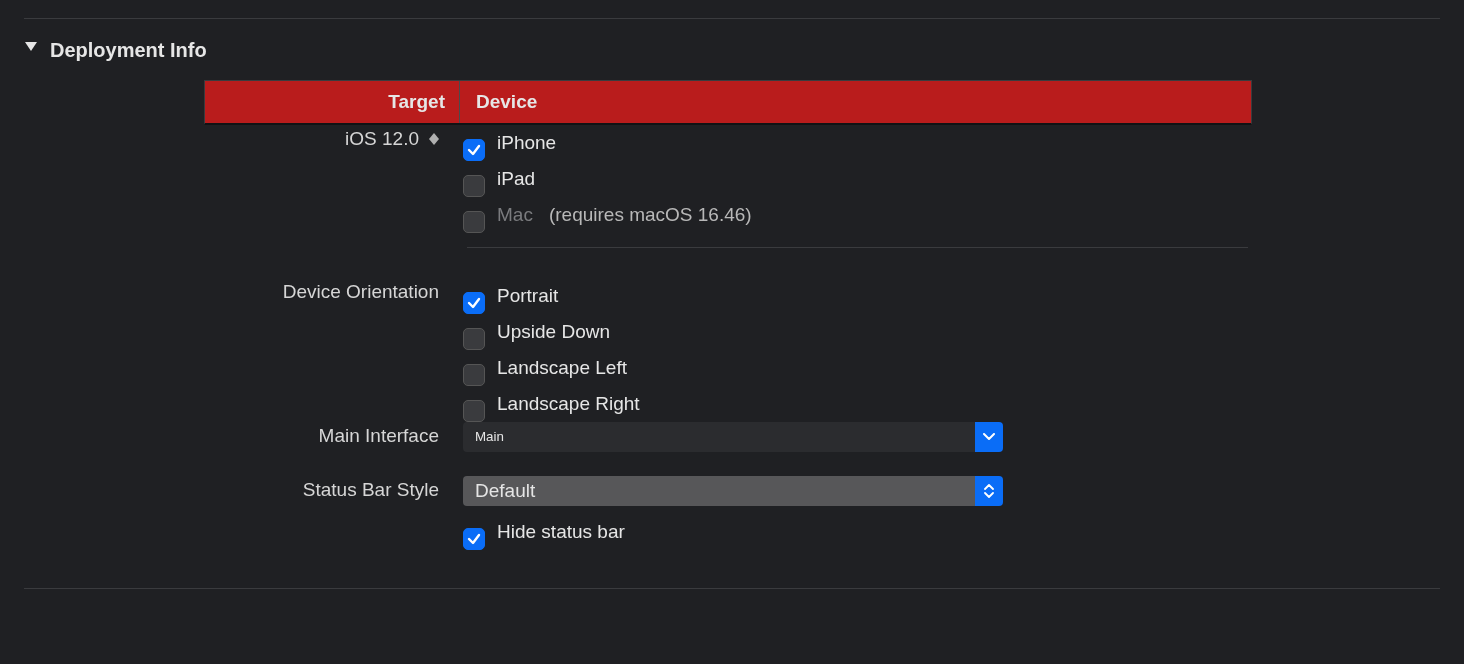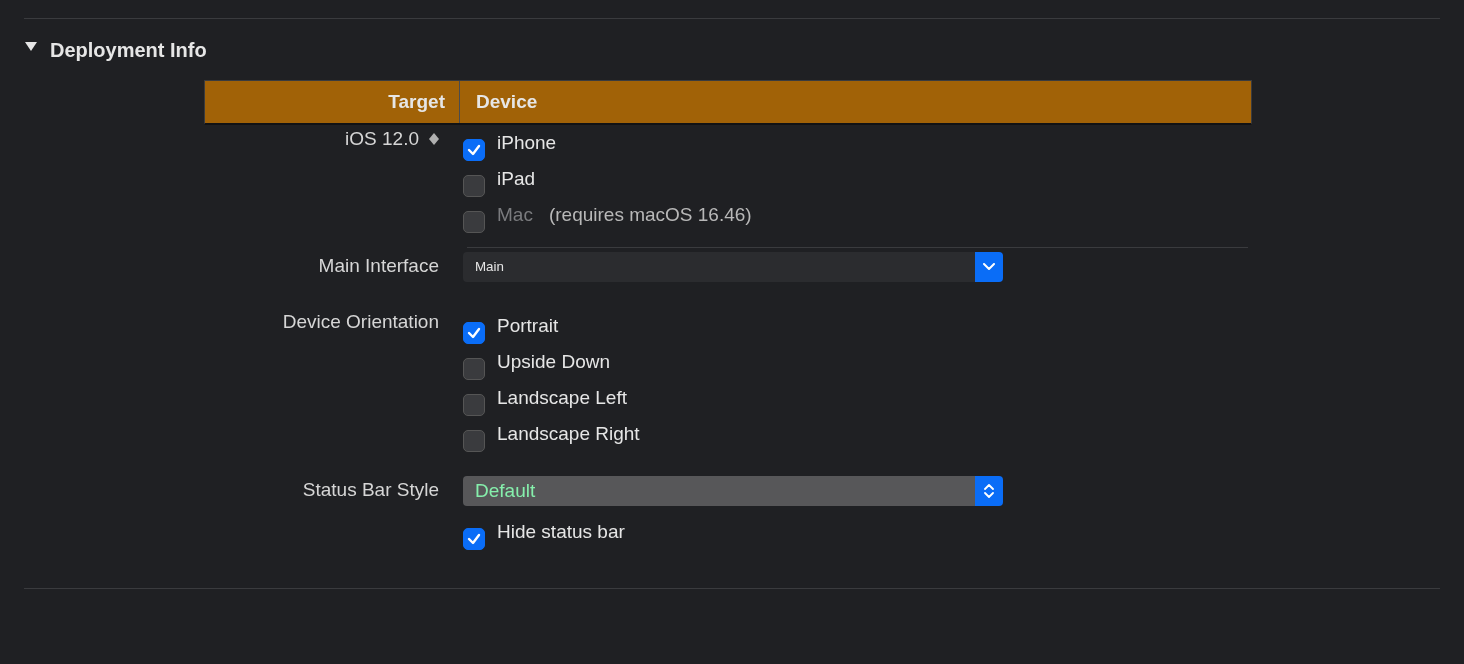--- a/index.html
+++ b/index.html
@@ -29,21 +29,21 @@
     color: #e6e6e6;
     margin-bottom: 18px;
   }
   .disclosure-triangle svg { display:block; }
   .panel {
     margin-left: 180px;
     width: 1048px;
   }
   .table-header {
     display: flex;
-    background: #a16207;
+    background: #b91c1c;
     color: #e6e6e6;
     font-weight: 600;
     border: 1px solid #3a3b3e;
     border-bottom: 2px solid #111214;
   }
   .th-left {
     width: 255px;
     text-align: right;
     padding: 10px 14px 10px 0;
     border-right: 1px solid #4a4b4e;
@@ -130,21 +130,21 @@
     display: flex;
     width: 540px;
     height: 30px;
     align-items: stretch;
     border-radius: 4px;
     overflow: hidden;
   }
   .select-text {
     flex: 1;
     background: #575759;
-    color: #86efac;
+    color: #e5e5e5;
     padding: 4px 12px;
     line-height: 22px;
   }
   .select-btn {
     width: 28px;
     background: #0a6df7;
     display:flex;
     flex-direction:column;
     align-items:center;
     justify-content:center;
@@ -209,70 +209,70 @@
           <span class="checkbox">
             
           </span>
           <span class="disabled-text">Mac</span>
           <span class="note">(requires macOS 16.46)</span>
         </div>
         <div class="divider"></div>
       </div>
     </div>
 
+    <div class="row" style="padding-top:26px;">
+      <div class="label-col">
+        <span>Device Orientation</span>
+      </div>
+      <div class="fields-col">
+        <div class="check-row">
+          <span class="checkbox checked">
+            <svg width="14" height="14" viewBox="0 0 14 14">
+                <polyline points="2,7 6,11 12,3" stroke="#fff" stroke-width="2.4" fill="none" stroke-linecap="round" stroke-linejoin="round"></polyline>
+              </svg>
+          </span>
+          <span>Portrait</span>
+        </div>
+        <div class="check-row">
+          <span class="checkbox">
+            
+          </span>
+          <span>Upside Down</span>
+        </div>
+        <div class="check-row">
+          <span class="checkbox">
+            
+          </span>
+          <span>Landscape Left</span>
+        </div>
+        <div class="check-row">
+          <span class="checkbox">
+            
+          </span>
+          <span>Landscape Right</span>
+        </div>
+      </div>
+    </div>
+
     <div class="row">
       <div class="label-col">
         <span>Main Interface</span>
       </div>
       <div class="fields-col">
         <div class="combo">
           <input class="combo-text" value="Main" style="">
           <span class="combo-btn">
             <svg width="12" height="8" viewBox="0 0 12 8">
                 <polyline points="1,1 6,6 11,1" stroke="#fff" stroke-width="2" fill="none" stroke-linecap="round" stroke-linejoin="round"></polyline>
               </svg>
           </span>
         </div>
       </div>
     </div>
 
-    <div class="row" style="padding-top:26px;">
-      <div class="label-col">
-        <span>Device Orientation</span>
-      </div>
-      <div class="fields-col">
-        <div class="check-row">
-          <span class="checkbox checked">
-            <svg width="14" height="14" viewBox="0 0 14 14">
-                <polyline points="2,7 6,11 12,3" stroke="#fff" stroke-width="2.4" fill="none" stroke-linecap="round" stroke-linejoin="round"></polyline>
-              </svg>
-          </span>
-          <span>Portrait</span>
-        </div>
-        <div class="check-row">
-          <span class="checkbox">
-            
-          </span>
-          <span>Upside Down</span>
-        </div>
-        <div class="check-row">
-          <span class="checkbox">
-            
-          </span>
-          <span>Landscape Left</span>
-        </div>
-        <div class="check-row">
-          <span class="checkbox">
-            
-          </span>
-          <span>Landscape Right</span>
-        </div>
-      </div>
-    </div>
-
     <div class="row" style="padding-top:24px;">
       <div class="label-col">
         <span>Status Bar Style</span>
       </div>
       <div class="fields-col">
         <div class="select">
           <span class="select-text">Default</span>
           <span class="select-btn">
             <svg width="10" height="6" viewBox="0 0 10 6">
                 <polyline points="1,5 5,1 9,5" stroke="#fff" stroke-width="1.8" fill="none" stroke-linecap="round" stroke-linejoin="round"></polyline>

